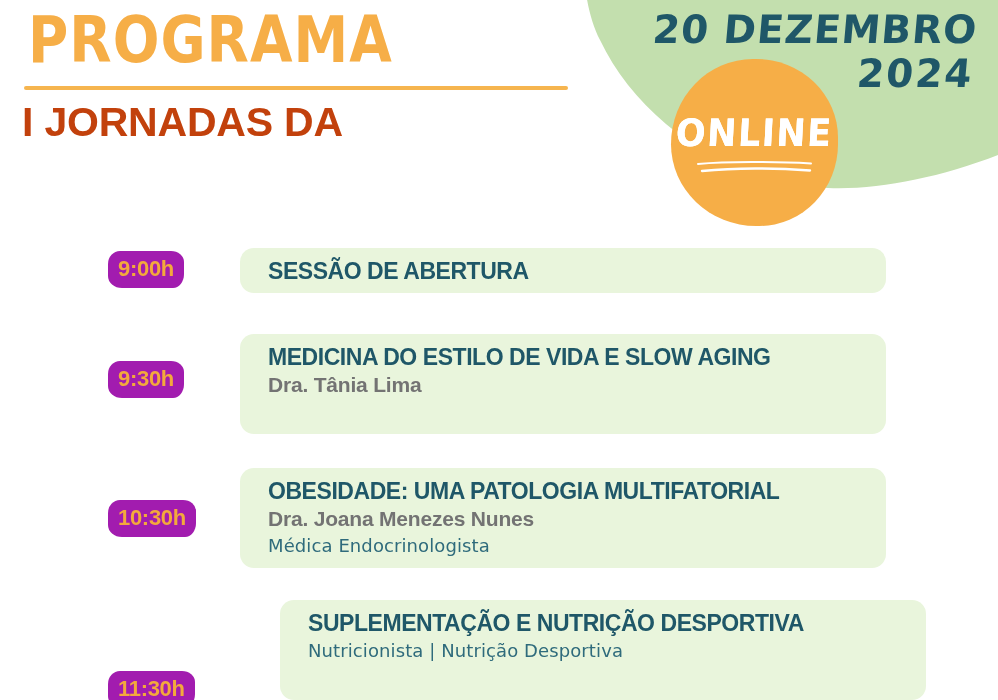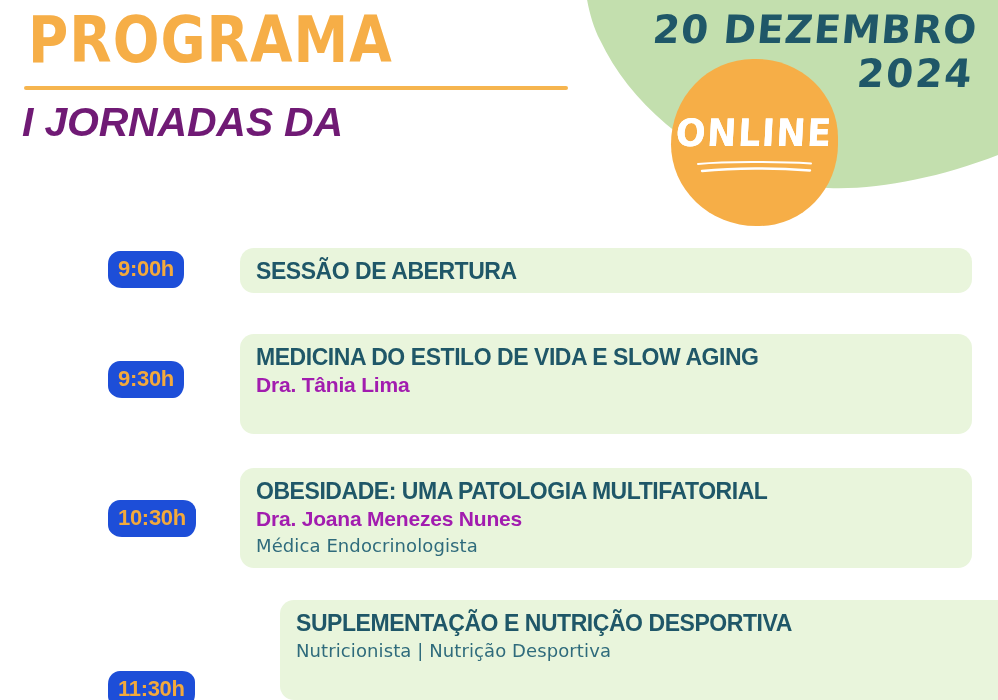--- a/index.html
+++ b/index.html
@@ -97,76 +97,75 @@
     top: 86px;
     width: 544px;
     height: 4px;
     background: #f6b54f;
     border-radius: 2px;
   }
   .subtitle {
     position: absolute;
     left: 22px;
     top: 99px;
-    color: #701a75;
+    color: #c2410c;
     font-family: "Liberation Sans", sans-serif;
     font-weight: bold;
     font-size: 41px;
     line-height: 1.17;
     letter-spacing: -0.2px;
-    font-style: italic;
   }
 
   
   .schedule {
     position: absolute;
     left: 0;
     top: 240px;
     width: 998px;
   }
   .row {
     position: absolute;
     left: 0;
     width: 998px;
   }
   .time-badge {
     position: absolute;
     left: 108px;
-    background: #1d4ed8;
+    background: #a21caf;
     color: #f3a93c;
     font-family: "Liberation Sans", sans-serif;
     font-weight: bold;
     font-size: 22px;
     letter-spacing: -0.3px;
     text-align: center;
     padding: 5px 10px 6px 10px;
     border-radius: 12px 13px 11px 14px / 13px 11px 14px 12px;
     box-sizing: border-box;
     white-space: nowrap;
   }
   .card {
     position: absolute;
     left: 240px;
-    width: 732px;
+    width: 646px;
     background: #e9f5dc;
     border-radius: 14px;
     box-sizing: border-box;
-    padding: 10px 16px 11px 16px;
+    padding: 10px 16px 11px 28px;
   }
   .card-title {
     color: #1f5768;
     font-family: "Liberation Sans", sans-serif;
     font-weight: bold;
     font-size: 23px;
     letter-spacing: -0.45px;
     line-height: 1.17;
     white-space: nowrap;
   }
   .card-speaker {
-    color: #a21caf;
+    color: #737373;
     font-family: "Liberation Sans", sans-serif;
     font-weight: bold;
     font-size: 21px;
     letter-spacing: -0.2px;
     line-height: 1.22;
     margin-top: 1px;
   }
   .card-role {
     color: #2f6b7c;
     font-family: "DejaVu Sans", sans-serif;

